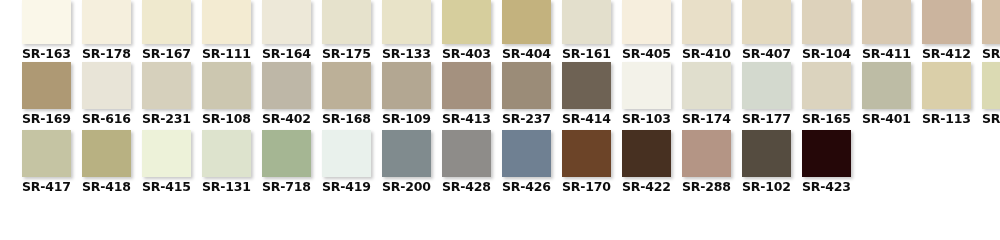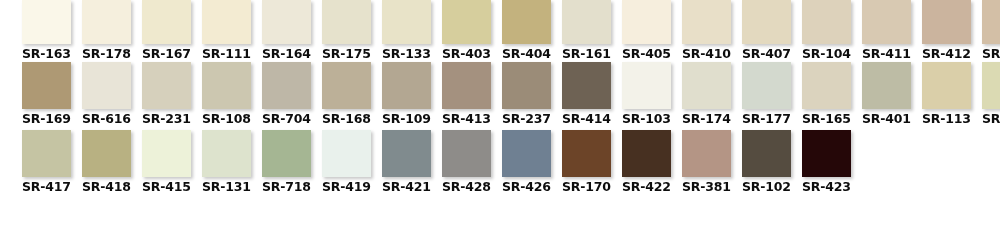--- a/index.html
+++ b/index.html
@@ -157,21 +157,21 @@
       <div class="swatch-cell">
         <div class="swatch-chip" title="#D6D0BC" style="background: rgb(214, 208, 188);"></div>
         <div class="swatch-label">SR-231</div>
       </div>
       <div class="swatch-cell">
         <div class="swatch-chip" title="#CCC7B0" style="background: rgb(204, 199, 176);"></div>
         <div class="swatch-label">SR-108</div>
       </div>
       <div class="swatch-cell">
         <div class="swatch-chip" title="#BEB7A7" style="background: rgb(190, 183, 167);"></div>
-        <div class="swatch-label">SR-704</div>
+        <div class="swatch-label">SR-402</div>
       </div>
       <div class="swatch-cell">
         <div class="swatch-chip" title="#BCB098" style="background: rgb(188, 176, 152);"></div>
         <div class="swatch-label">SR-168</div>
       </div>
       <div class="swatch-cell">
         <div class="swatch-chip" title="#B3A792" style="background: rgb(179, 167, 146);"></div>
         <div class="swatch-label">SR-109</div>
       </div>
       <div class="swatch-cell">
@@ -235,41 +235,41 @@
       <div class="swatch-cell">
         <div class="swatch-chip" title="#A5B693" style="background: rgb(165, 182, 147);"></div>
         <div class="swatch-label">SR-718</div>
       </div>
       <div class="swatch-cell">
         <div class="swatch-chip" title="#E9F1EC" style="background: rgb(233, 241, 236);"></div>
         <div class="swatch-label">SR-419</div>
       </div>
       <div class="swatch-cell">
         <div class="swatch-chip" title="#808B8E" style="background: rgb(128, 139, 142);"></div>
-        <div class="swatch-label">SR-421</div>
+        <div class="swatch-label">SR-200</div>
       </div>
       <div class="swatch-cell">
         <div class="swatch-chip" title="#8E8C89" style="background: rgb(142, 140, 137);"></div>
         <div class="swatch-label">SR-428</div>
       </div>
       <div class="swatch-cell">
         <div class="swatch-chip" title="#6F8092" style="background: rgb(111, 128, 146);"></div>
         <div class="swatch-label">SR-426</div>
       </div>
       <div class="swatch-cell">
         <div class="swatch-chip" title="#6C4428" style="background: rgb(108, 68, 40);"></div>
         <div class="swatch-label">SR-170</div>
       </div>
       <div class="swatch-cell">
         <div class="swatch-chip" title="#473021" style="background: rgb(71, 48, 33);"></div>
         <div class="swatch-label">SR-422</div>
       </div>
       <div class="swatch-cell">
         <div class="swatch-chip" title="#B49585" style="background: rgb(180, 149, 133);"></div>
-        <div class="swatch-label">SR-381</div>
+        <div class="swatch-label">SR-288</div>
       </div>
       <div class="swatch-cell">
         <div class="swatch-chip" title="#554C40" style="background: rgb(85, 76, 64);"></div>
         <div class="swatch-label">SR-102</div>
       </div>
       <div class="swatch-cell">
         <div class="swatch-chip" title="#250708" style="background: rgb(37, 7, 8);"></div>
         <div class="swatch-label">SR-423</div>
       </div>
     </div>

